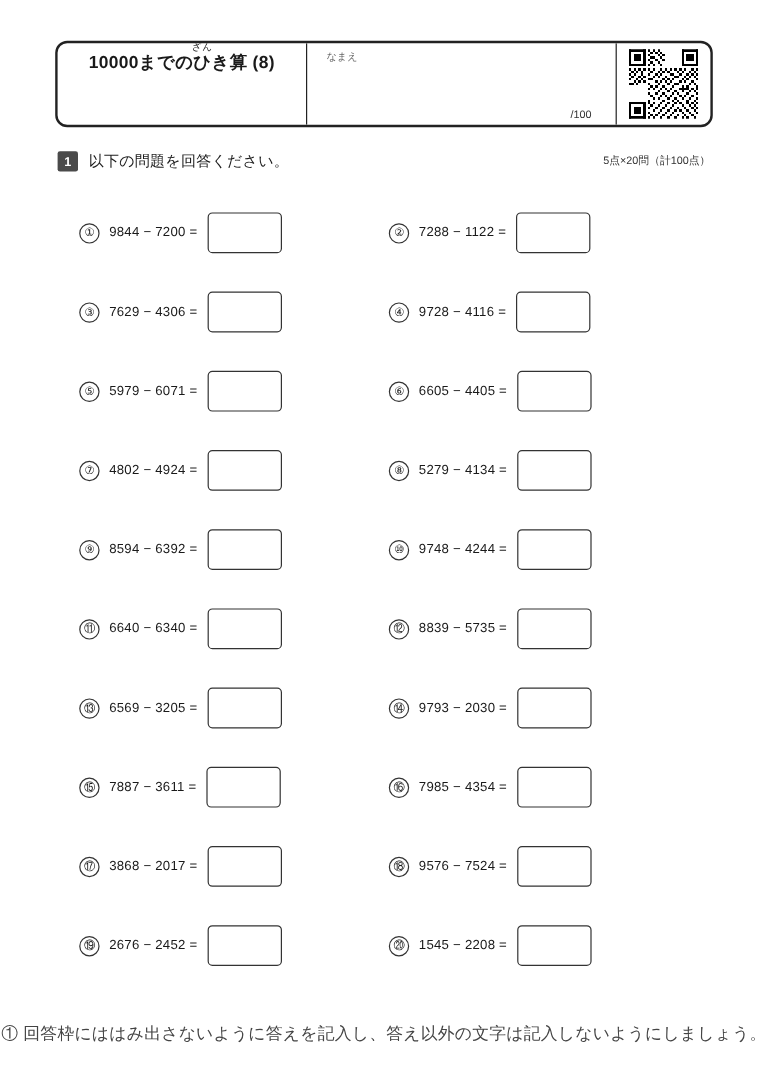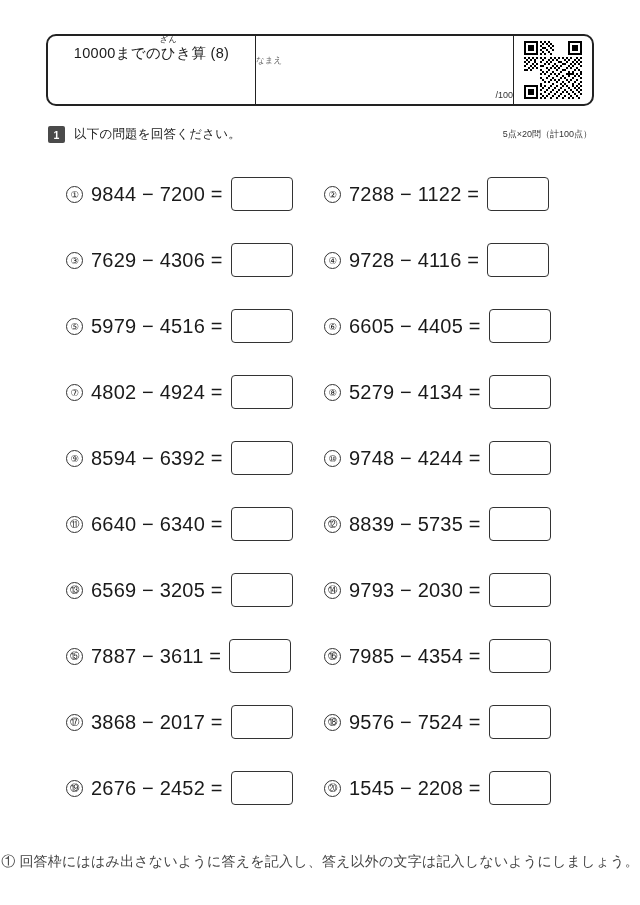--- a/index.html
+++ b/index.html
@@ -44,39 +44,38 @@
     line-height: 1.1;
   }
   .furigana {
     font-size: 8px;
     letter-spacing: .5px;
     margin-bottom: 1px;
     margin-left: 34px;
   }
   .title-main {
     font-size: 14.5px;
-    font-weight: normal;
+    font-weight: bold;
     letter-spacing: .3px;
   }
   .header-name-cell {
     flex: 1;
     position: relative;
     border-right: 1.5px solid #222;
   }
   .name-label {
     position: absolute;
     top: 6px;
-    left: 0;
+    left: 16px;
     font-size: 8.5px;
     color: #666;
-    margin-top: 13px;
   }
   .score-mark {
     position: absolute;
-    right: 0;
+    right: 20px;
     bottom: 4px;
     font-size: 9px;
     color: #333;
   }
   .header-qr-cell {
     width: 78px;
     display: flex;
     align-items: center;
     justify-content: center;
   }
@@ -137,21 +136,21 @@
     border: 1px solid #333;
     border-radius: 50%;
     font-size: 9.5px;
     display: flex;
     align-items: center;
     justify-content: center;
     flex: none;
     letter-spacing: -0.5px;
   }
   .expr {
-    font-size: 20px;
+    font-size: 11px;
     margin-left: 8px;
     white-space: nowrap;
     letter-spacing: .2px;
   }
   .answer-box {
     width: 62px;
     height: 34px;
     border: 1.3px solid #333;
     border-radius: 4px;
     margin-left: 8px;
@@ -436,21 +435,21 @@
         <div class="expr">7629 − 4306 =</div>
         <div class="answer-box"></div>
       </div>
       <div class="problem">
         <div class="circle-num">④</div>
         <div class="expr">9728 − 4116 =</div>
         <div class="answer-box"></div>
       </div>
       <div class="problem">
         <div class="circle-num">⑤</div>
-        <div class="expr">5979 − 4516 =</div>
+        <div class="expr">5979 − 6071 =</div>
         <div class="answer-box"></div>
       </div>
       <div class="problem">
         <div class="circle-num">⑥</div>
         <div class="expr">6605 − 4405 =</div>
         <div class="answer-box"></div>
       </div>
       <div class="problem">
         <div class="circle-num">⑦</div>
         <div class="expr">4802 − 4924 =</div>

